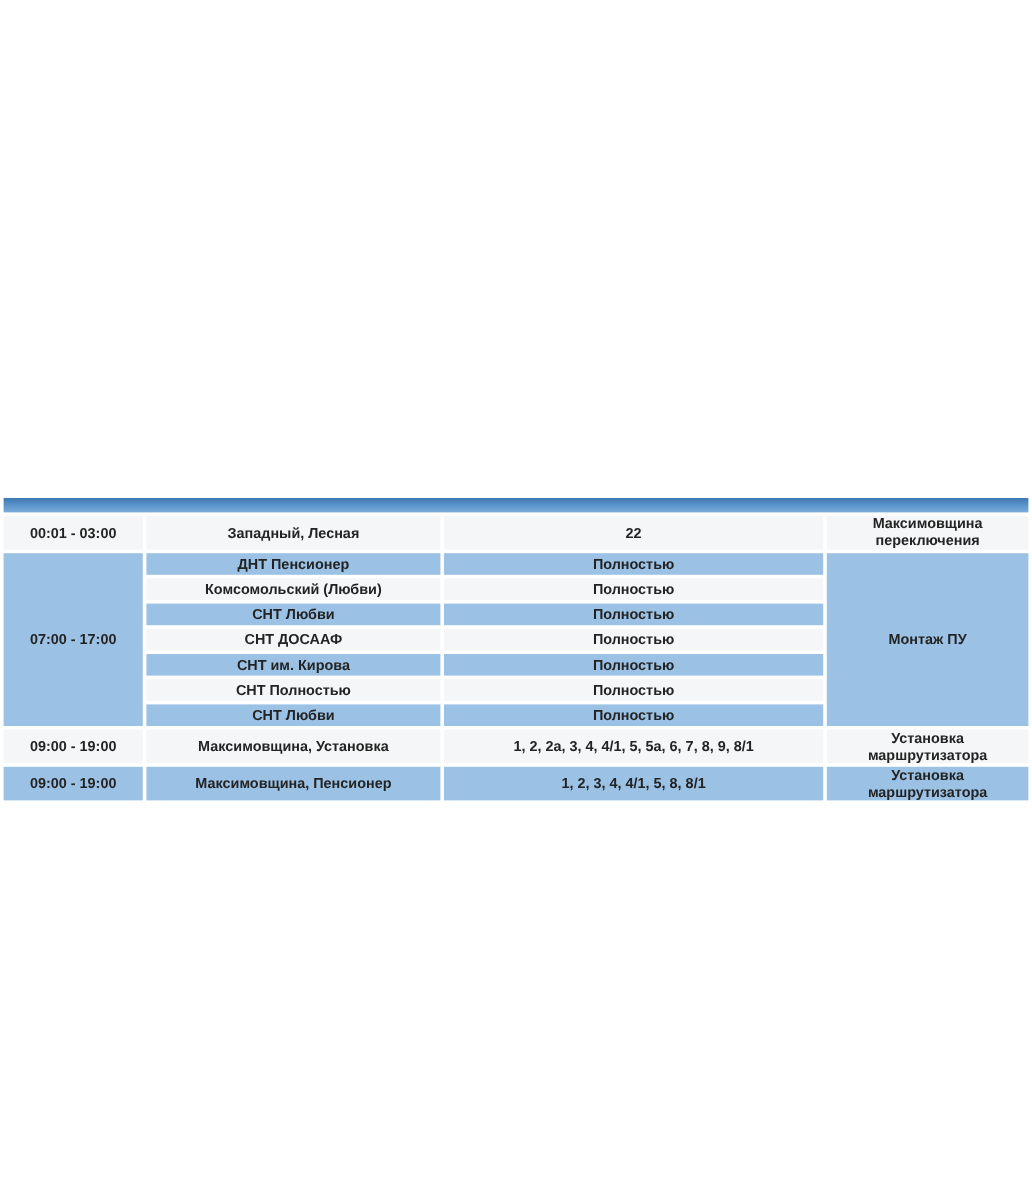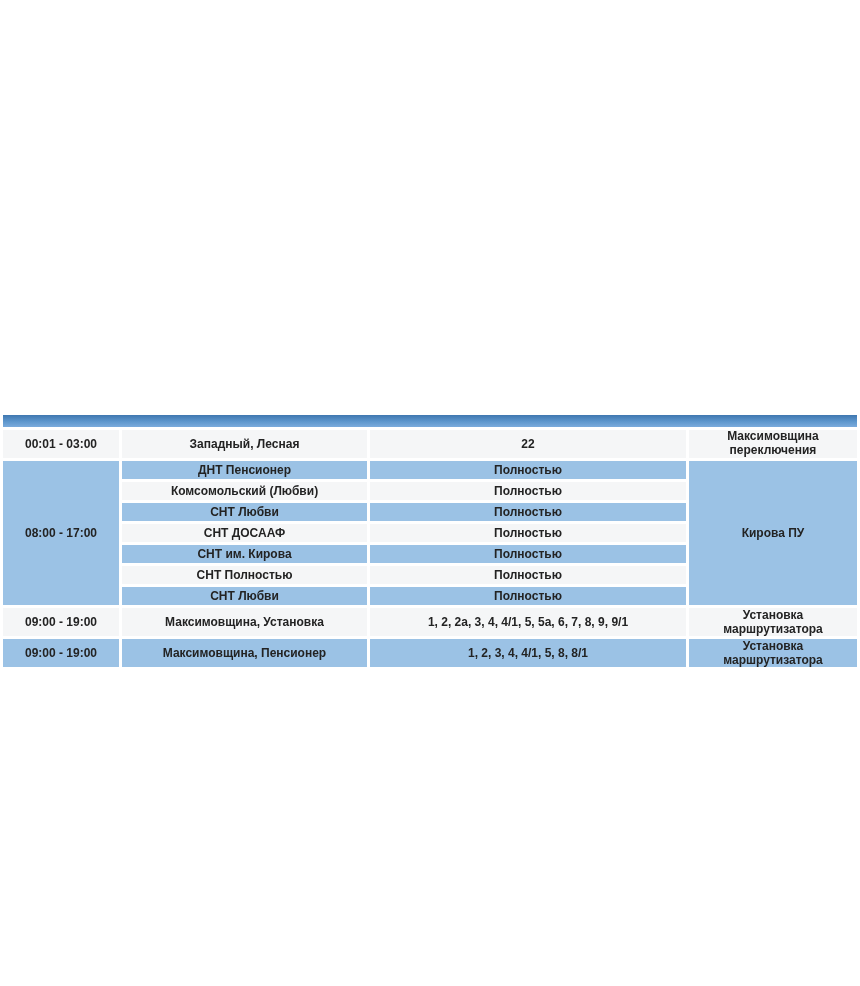--- a/index.html
+++ b/index.html
@@ -63,24 +63,24 @@
     </tr>
 
     <tr class="r-tall">
       <td class="light">00:01 - 03:00</td>
       <td class="light">Западный, Лесная</td>
       <td class="light">22</td>
       <td class="light wrap">Максимовщина переключения</td>
     </tr>
 
     <tr class="r-std">
-      <td class="blue" rowspan="7">08:00 - 17:00</td>
+      <td class="blue" rowspan="7">07:00 - 17:00</td>
       <td class="blue">ДНТ Пенсионер</td>
       <td class="blue">Полностью</td>
-      <td class="blue" rowspan="7">Кирова ПУ</td>
+      <td class="blue" rowspan="7">Монтаж ПУ</td>
     </tr>
     <tr class="r-std">
       <td class="light">Комсомольский (Любви)</td>
       <td class="light">Полностью</td>
     </tr>
     <tr class="r-std">
       <td class="blue">СНТ Любви</td>
       <td class="blue">Полностью</td>
     </tr>
     <tr class="r-std">
@@ -96,21 +96,21 @@
       <td class="light">Полностью</td>
     </tr>
     <tr class="r-std">
       <td class="blue">СНТ Любви</td>
       <td class="blue">Полностью</td>
     </tr>
 
     <tr class="r-std">
       <td class="light">09:00 - 19:00</td>
       <td class="light">Максимовщина, Установка</td>
-      <td class="light">1, 2, 2а, 3, 4, 4/1, 5, 5а, 6, 7, 8, 9, 9/1</td>
+      <td class="light">1, 2, 2а, 3, 4, 4/1, 5, 5а, 6, 7, 8, 9, 8/1</td>
       <td class="light">Установка маршрутизатора</td>
     </tr>
 
     <tr class="r-std">
       <td class="blue">09:00 - 19:00</td>
       <td class="blue">Максимовщина, Пенсионер</td>
       <td class="blue">1, 2, 3, 4, 4/1, 5, 8, 8/1</td>
       <td class="blue">Установка маршрутизатора</td>
     </tr>
   </tbody>

